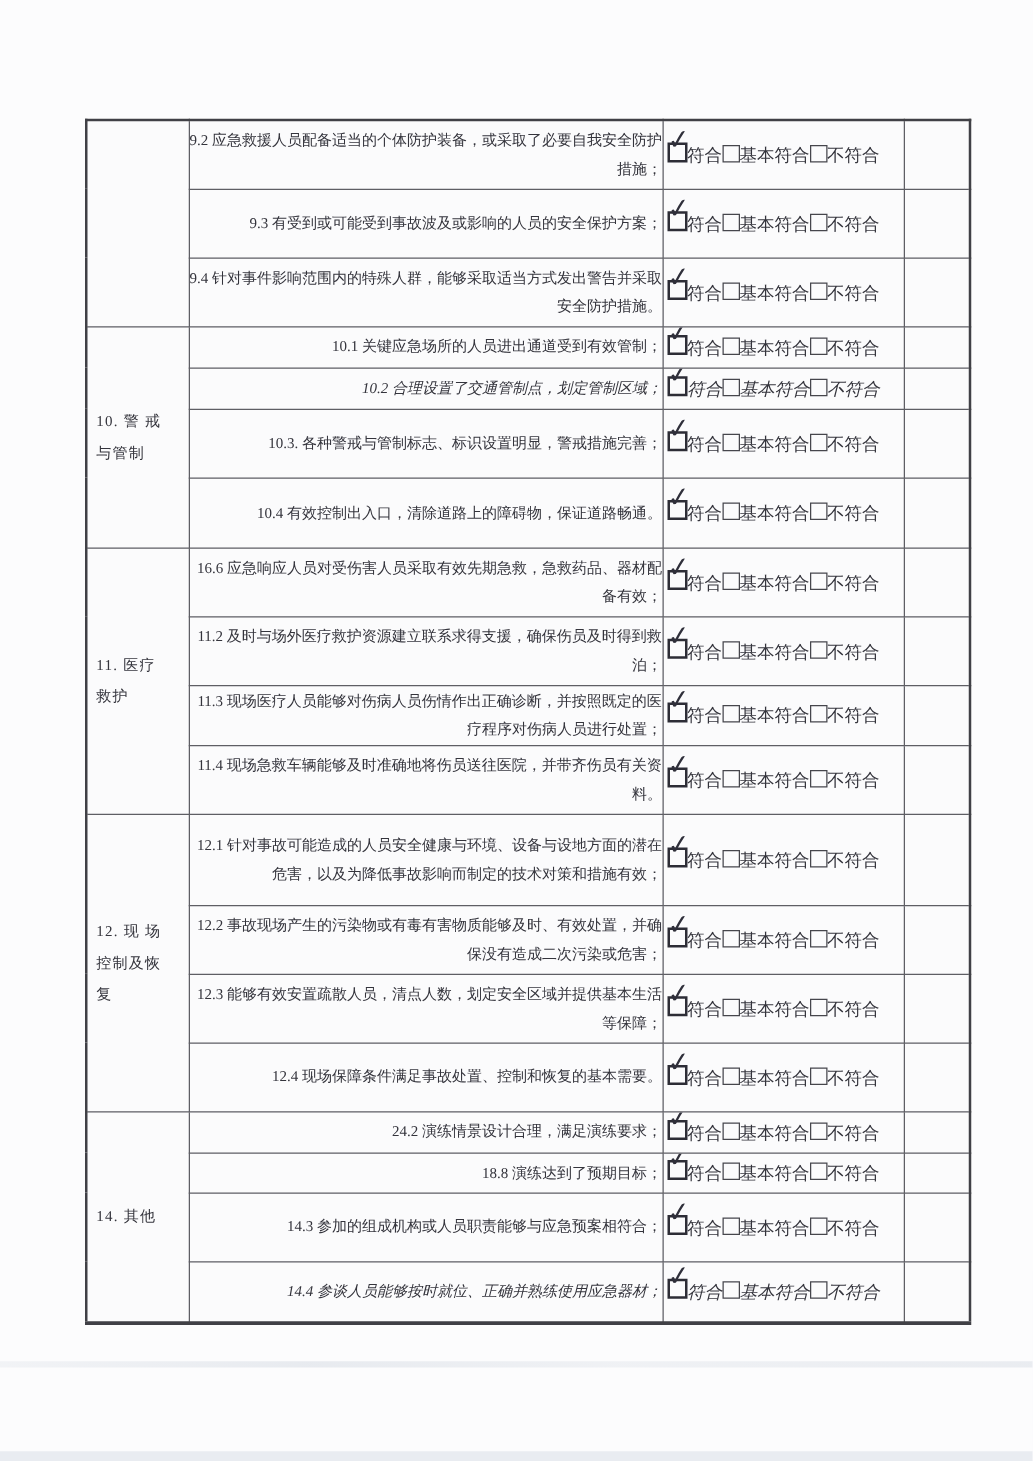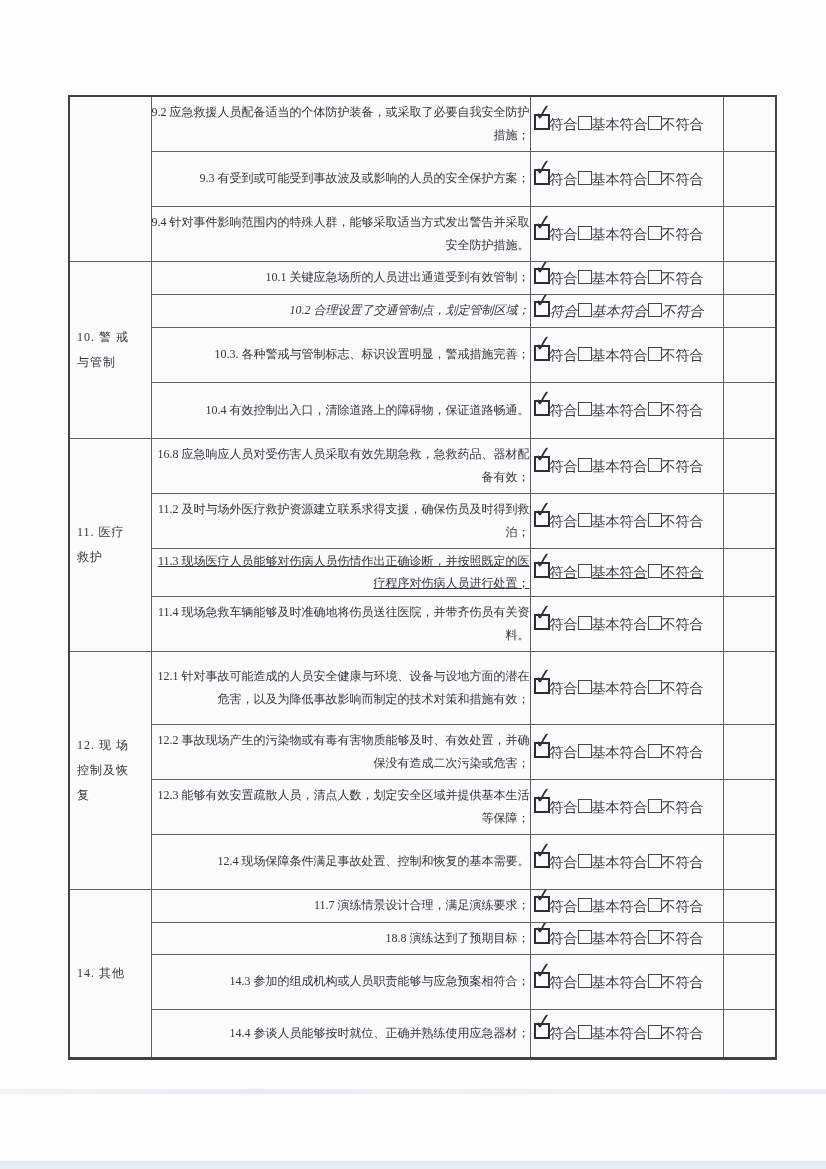--- a/index.html
+++ b/index.html
@@ -128,30 +128,30 @@
           <td class="score"></td>
         </tr>
         <tr style="height: 56px;">
           <td class="item">10.4 有效控制出入口，清除道路上的障碍物，保证道路畅通。</td>
           <td class="rating"><span class="cb checked"><span class="tick">✓</span></span><span class="opt">符合</span><span class="cb"></span><span class="opt">基本符合</span><span class="cb"></span><span class="opt">不符合</span></td>
           <td class="score"></td>
         </tr>
         <tr style="height: 55px;">
           <td class="cat" rowspan="4">11. 医疗
 救护</td>
-          <td class="item">16.8 应急响应人员对受伤害人员采取有效先期急救，急救药品、器材配备有效；</td>
+          <td class="item">16.6 应急响应人员对受伤害人员采取有效先期急救，急救药品、器材配备有效；</td>
           <td class="rating"><span class="cb checked"><span class="tick">✓</span></span><span class="opt">符合</span><span class="cb"></span><span class="opt">基本符合</span><span class="cb"></span><span class="opt">不符合</span></td>
           <td class="score"></td>
         </tr>
         <tr style="height: 55px;">
           <td class="item">11.2 及时与场外医疗救护资源建立联系求得支援，确保伤员及时得到救泊；</td>
           <td class="rating"><span class="cb checked"><span class="tick">✓</span></span><span class="opt">符合</span><span class="cb"></span><span class="opt">基本符合</span><span class="cb"></span><span class="opt">不符合</span></td>
           <td class="score"></td>
         </tr>
-        <tr style="height: 48px; text-decoration: underline;">
+        <tr style="height: 48px;">
           <td class="item">11.3 现场医疗人员能够对伤病人员伤情作出正确诊断，并按照既定的医疗程序对伤病人员进行处置；</td>
           <td class="rating"><span class="cb checked"><span class="tick">✓</span></span><span class="opt">符合</span><span class="cb"></span><span class="opt">基本符合</span><span class="cb"></span><span class="opt">不符合</span></td>
           <td class="score"></td>
         </tr>
         <tr style="height: 55px; margin-top: 28px;">
           <td class="item">11.4 现场急救车辆能够及时准确地将伤员送往医院，并带齐伤员有关资料。</td>
           <td class="rating"><span class="cb checked"><span class="tick">✓</span></span><span class="opt">符合</span><span class="cb"></span><span class="opt">基本符合</span><span class="cb"></span><span class="opt">不符合</span></td>
           <td class="score"></td>
         </tr>
         <tr style="height: 73px;">
@@ -172,35 +172,35 @@
           <td class="rating"><span class="cb checked"><span class="tick">✓</span></span><span class="opt">符合</span><span class="cb"></span><span class="opt">基本符合</span><span class="cb"></span><span class="opt">不符合</span></td>
           <td class="score"></td>
         </tr>
         <tr style="height: 55px;">
           <td class="item">12.4 现场保障条件满足事故处置、控制和恢复的基本需要。</td>
           <td class="rating"><span class="cb checked"><span class="tick">✓</span></span><span class="opt">符合</span><span class="cb"></span><span class="opt">基本符合</span><span class="cb"></span><span class="opt">不符合</span></td>
           <td class="score"></td>
         </tr>
         <tr style="height: 33px;">
           <td class="cat" rowspan="4">14. 其他</td>
-          <td class="item">11.7 演练情景设计合理，满足演练要求；</td>
+          <td class="item">24.2 演练情景设计合理，满足演练要求；</td>
           <td class="rating"><span class="cb checked"><span class="tick">✓</span></span><span class="opt">符合</span><span class="cb"></span><span class="opt">基本符合</span><span class="cb"></span><span class="opt">不符合</span></td>
           <td class="score"></td>
         </tr>
         <tr style="height: 32px;">
           <td class="item">18.8 演练达到了预期目标；</td>
           <td class="rating"><span class="cb checked"><span class="tick">✓</span></span><span class="opt">符合</span><span class="cb"></span><span class="opt">基本符合</span><span class="cb"></span><span class="opt">不符合</span></td>
           <td class="score"></td>
         </tr>
         <tr style="height: 55px; margin-top: 28px;">
           <td class="item">14.3 参加的组成机构或人员职责能够与应急预案相符合；</td>
           <td class="rating"><span class="cb checked"><span class="tick">✓</span></span><span class="opt">符合</span><span class="cb"></span><span class="opt">基本符合</span><span class="cb"></span><span class="opt">不符合</span></td>
           <td class="score"></td>
         </tr>
-        <tr style="height: 49px;">
+        <tr style="height: 49px; font-style: italic;">
           <td class="item">14.4 参谈人员能够按时就位、正确并熟练使用应急器材；</td>
           <td class="rating"><span class="cb checked"><span class="tick">✓</span></span><span class="opt">符合</span><span class="cb"></span><span class="opt">基本符合</span><span class="cb"></span><span class="opt">不符合</span></td>
           <td class="score"></td>
         </tr>
       </tbody>
   </table>
   <div class="scan-band-1"></div>
   <div class="scan-band-2"></div>
 </div>
 

